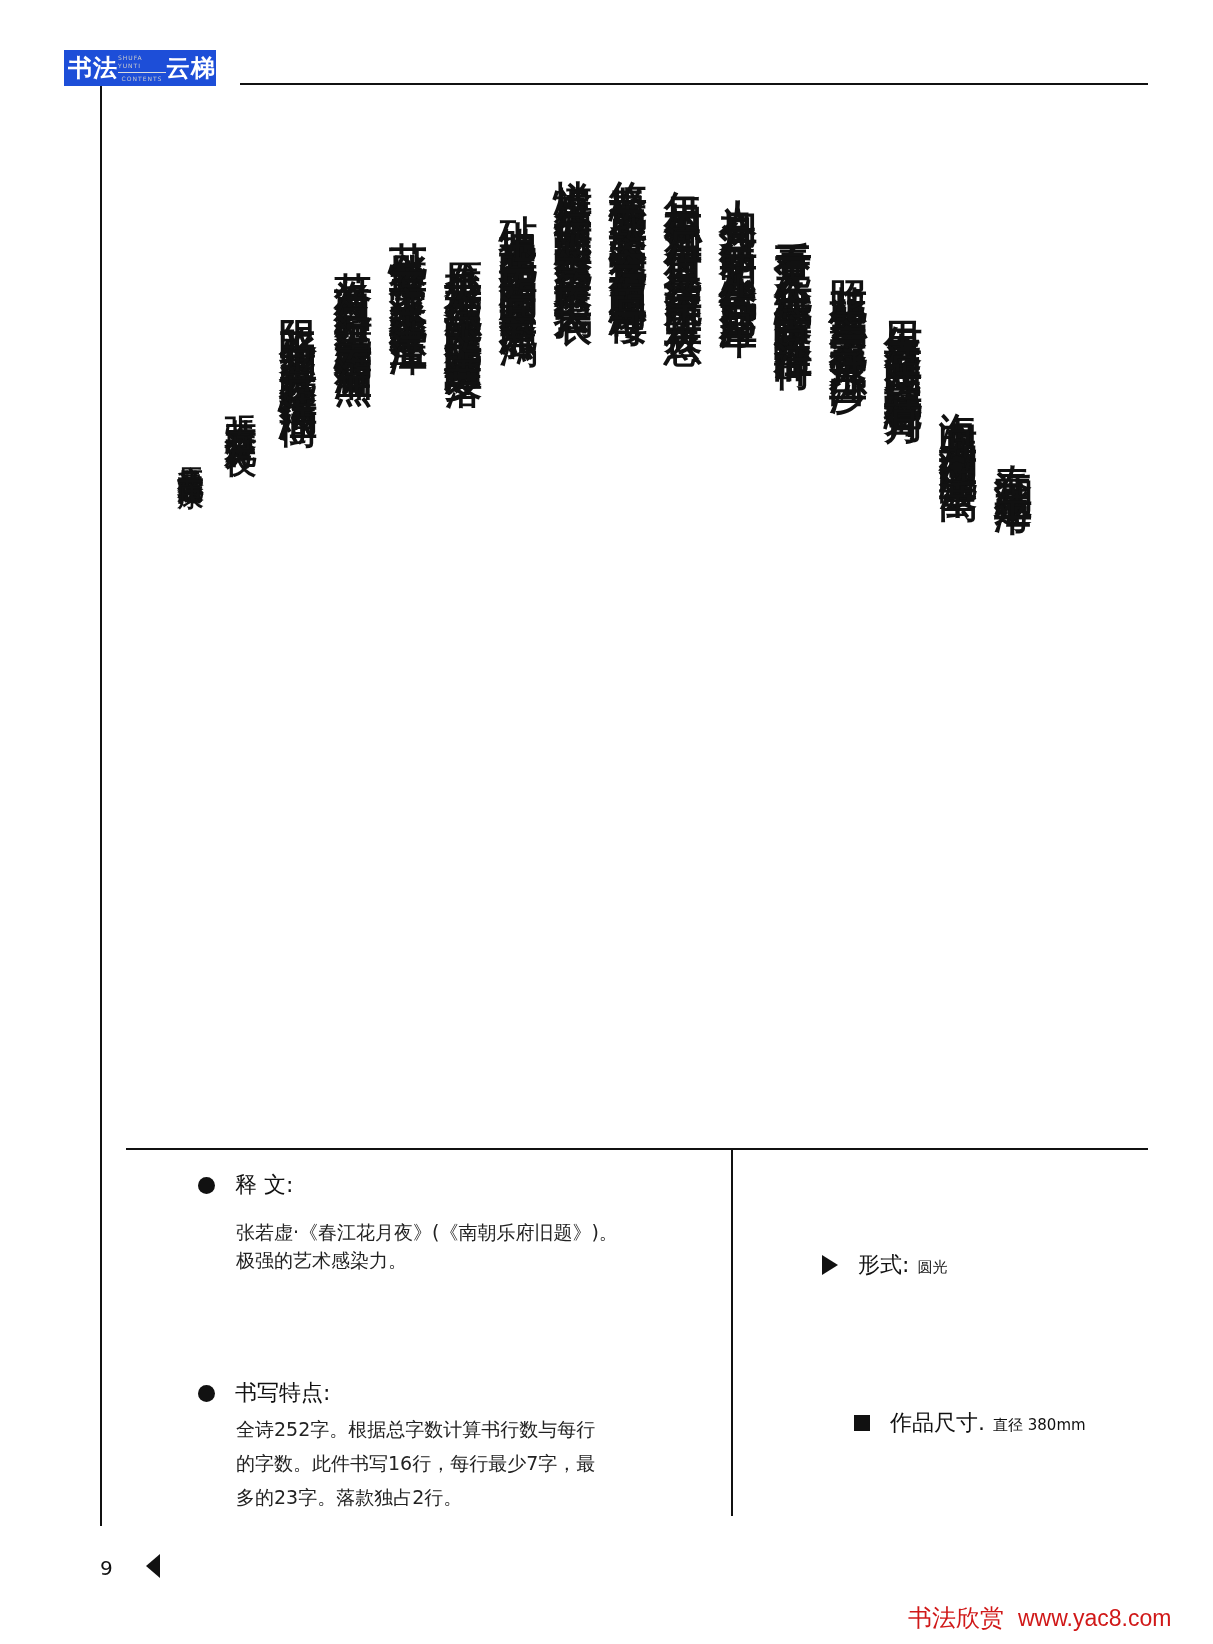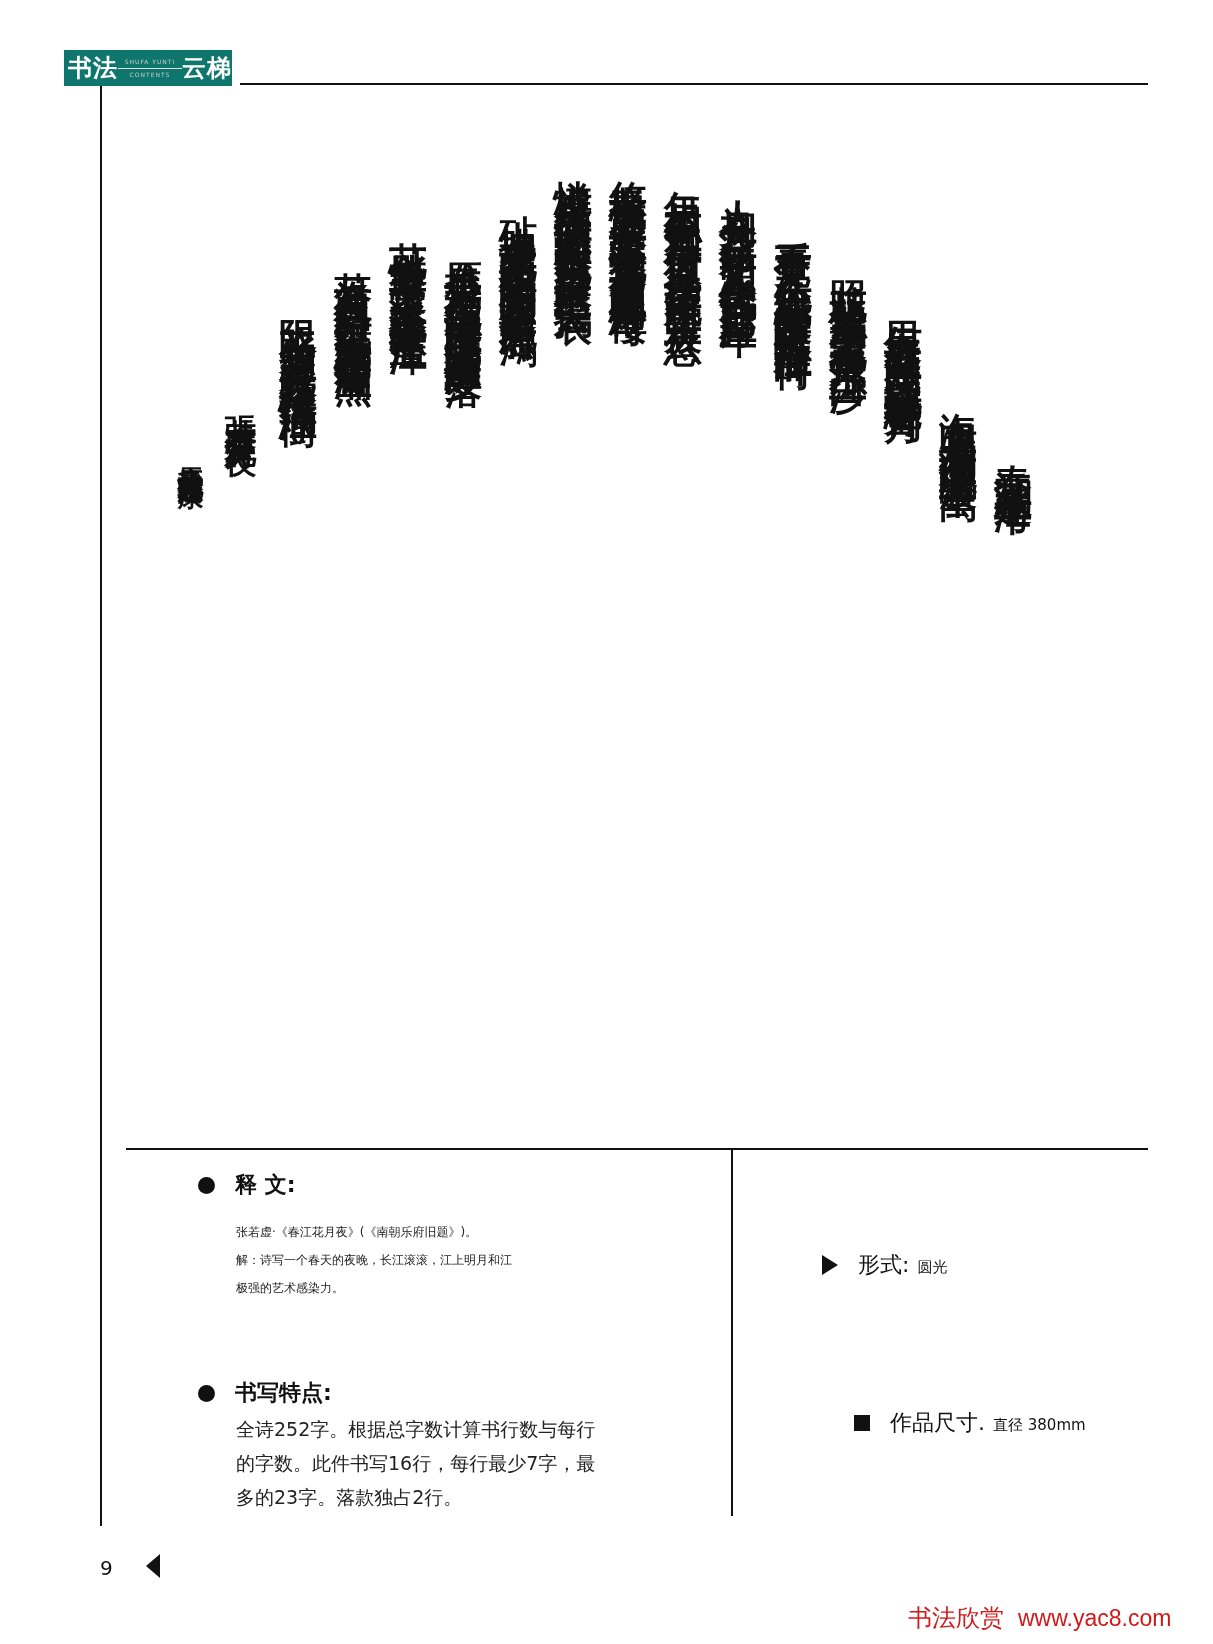--- a/index.html
+++ b/index.html
@@ -2,22 +2,22 @@
 <html><head>
   <meta charset="utf-8">
   <style>
     html, body { margin: 0; padding: 0; background: #ffffff; }
     body {
       width: 1213px; height: 1644px; position: relative; overflow: hidden;
       font-family: "DejaVu Sans", "Liberation Sans", sans-serif; color: #111;
     }
     
     .header-badge {
-      position: absolute; left: 64px; top: 50px; width: 168px; height: 36px;
-      background: #0f766e; color: #fff; display: flex; align-items: center;
+      position: absolute; left: 64px; top: 50px; width: 152px; height: 36px;
+      background: #1d4ed8; color: #fff; display: flex; align-items: center;
     }
     .header-badge .l { font-size: 24px; font-weight: bold; padding-left: 4px; letter-spacing: 1px; }
     .header-badge .m { flex: 1; height: 100%; display: flex; flex-direction: column; justify-content: center; align-items: center; }
     .header-badge .m .rule { width: 100%; height: 1px; background: #ddd; margin: 2px 0; }
     .header-badge .m .tiny { font-size: 6px; color: #ccc; letter-spacing: 1px; line-height: 8px; }
     .header-badge .r { font-size: 24px; font-weight: bold; letter-spacing: 1px; }
     .top-rule { position: absolute; left: 240px; top: 83px; width: 908px; height: 2px; background: #111; }
     .left-rule { position: absolute; left: 100px; top: 86px; width: 2px; height: 1440px; background: #111; }
 
     
@@ -29,23 +29,23 @@
       font-family: "DejaVu Serif", "Liberation Serif", serif;
       font-size: 38px; line-height: 46px; letter-spacing: 6px; font-weight: bold; color: #111;
     }
     .col.sig { font-size: 32px; letter-spacing: 4px; }
     .col.seal { font-size: 26px; letter-spacing: 2px; }
 
     
     .mid-rule { position: absolute; left: 126px; top: 1148px; width: 1022px; height: 2px; background: #111; }
     .vdiv { position: absolute; left: 731px; top: 1148px; width: 2px; height: 368px; background: #111; }
 
-    .sec-title { position: absolute; display: flex; align-items: center; font-size: 22px; font-weight: bold; }
+    .sec-title { position: absolute; display: flex; align-items: center; font-size: 22px; font-weight: normal; }
     .dot { width: 17px; height: 17px; border-radius: 50%; background: #111; margin-right: 20px; display: inline-block; }
-    .para { position: absolute; font-size: 12px; line-height: 28px; color: #222; }
+    .para { position: absolute; font-size: 19px; line-height: 28px; color: #222; }
     .para2 { position: absolute; font-size: 19px; line-height: 34px; color: #222; }
 
     .info { position: absolute; display: flex; align-items: baseline; text-align: right; }
     .tri { width: 0; height: 0; border-top: 10px solid transparent; border-bottom: 10px solid transparent; border-left: 16px solid #111; margin-right: 20px; align-self: center; }
     .sq { width: 16px; height: 16px; background: #111; margin-right: 20px; align-self: center; }
     .info .k { font-size: 22px; }
     .info .v { font-size: 15px; margin-left: 8px; }
 
     .page-num { position: absolute; left: 100px; top: 1556px; font-size: 20px; }
     .back-tri { position: absolute; left: 146px; top: 1554px; width: 0; height: 0; border-top: 12px solid transparent; border-bottom: 12px solid transparent; border-right: 14px solid #111; }
@@ -88,21 +88,20 @@
 
 <div class="mid-rule"></div>
 <div class="vdiv"></div>
 
 <div class="sec-title" style="left:198px; top:1170px;">
   <span class="dot"></span>
   <span>释 文:</span>
 </div>
 <div class="para" style="left:236px; top:1218px; width:470px;">
   <div>张若虚·《春江花月夜》(《南朝乐府旧题》)。</div>
-  <div>解：诗写一个春天的夜晚，长江滚滚，江上明月和江</div>
   <div>极强的艺术感染力。</div>
 </div>
 
 <div class="sec-title" style="left:198px; top:1378px;justify-content:space-between;">
   <span class="dot"></span>
   <span>书写特点:</span>
 </div>
 <div class="para2" style="left:236px; top:1412px; width:480px;">
   <div>全诗252字。根据总字数计算书行数与每行</div>
   <div>的字数。此件书写16行，每行最少7字，最</div>

